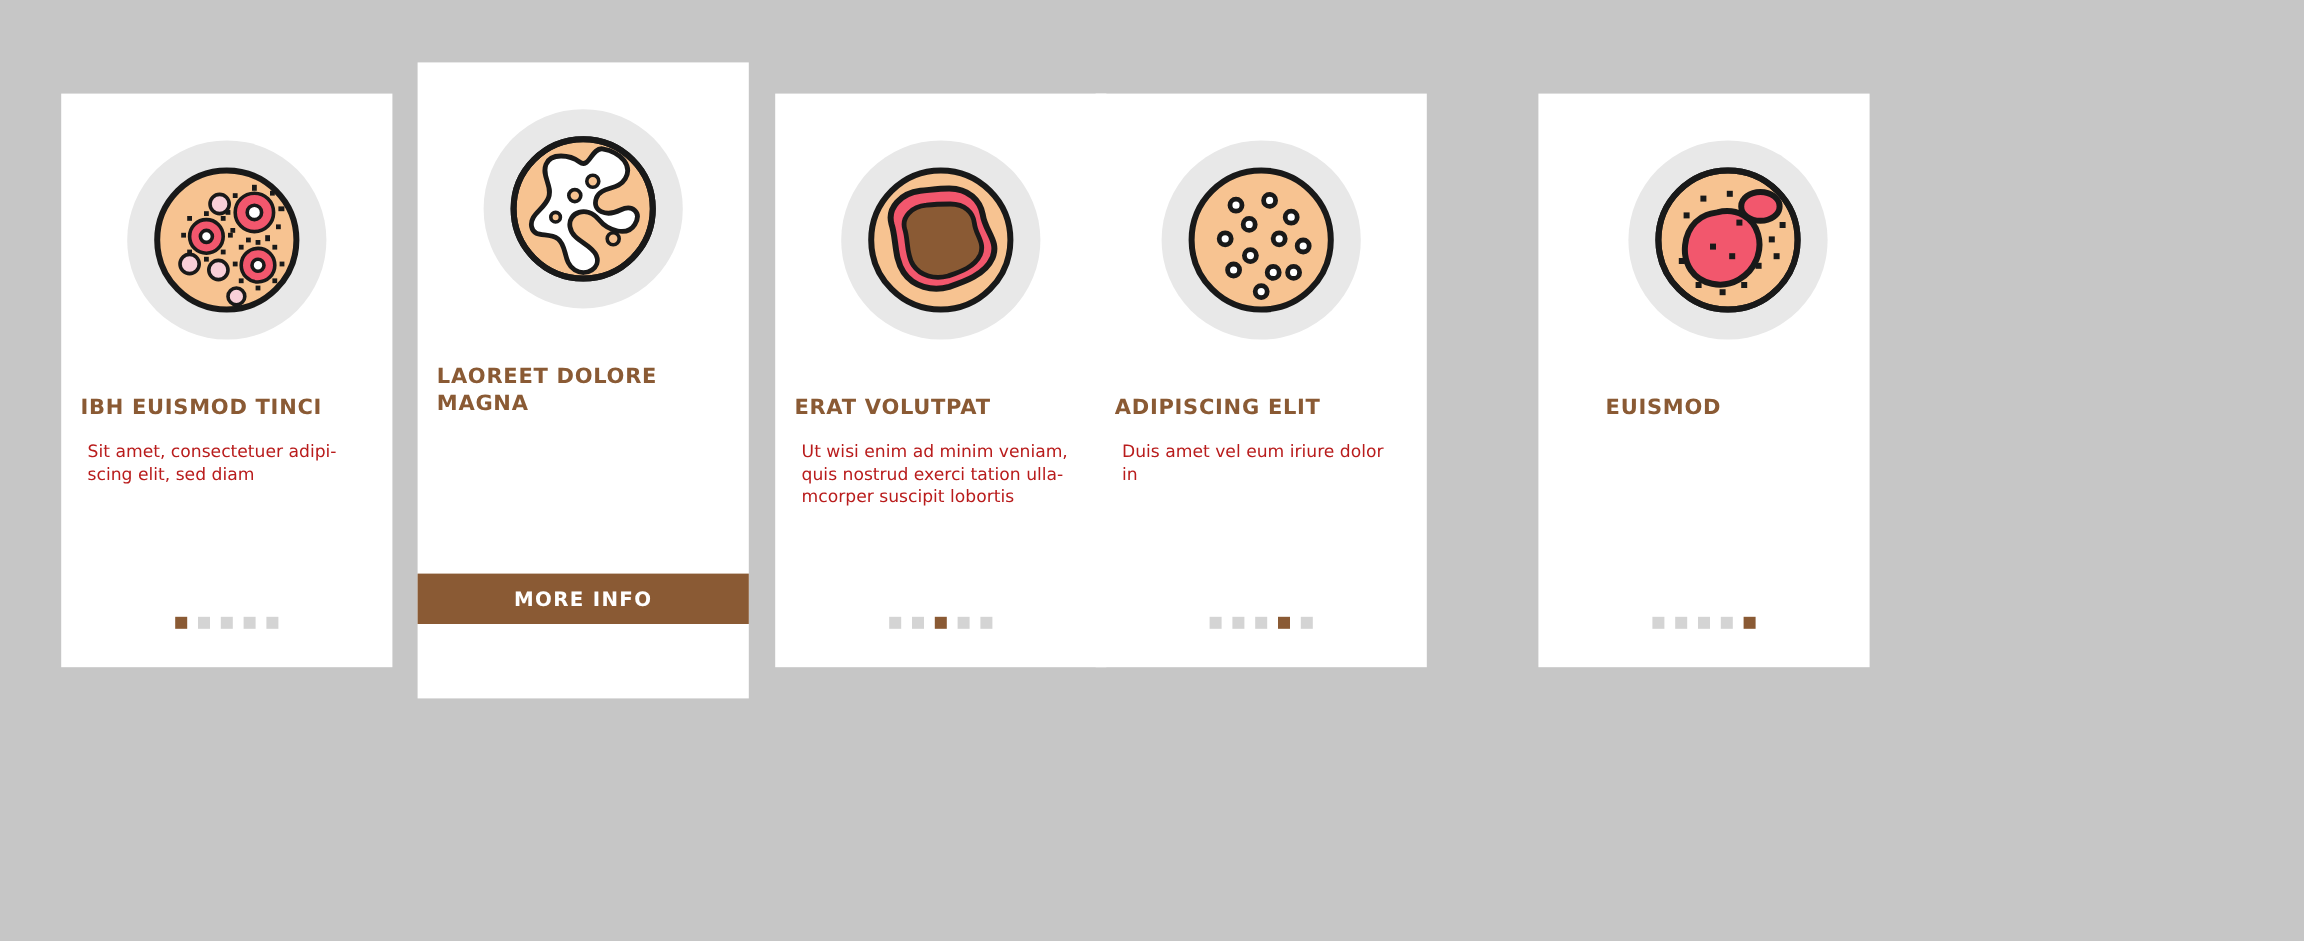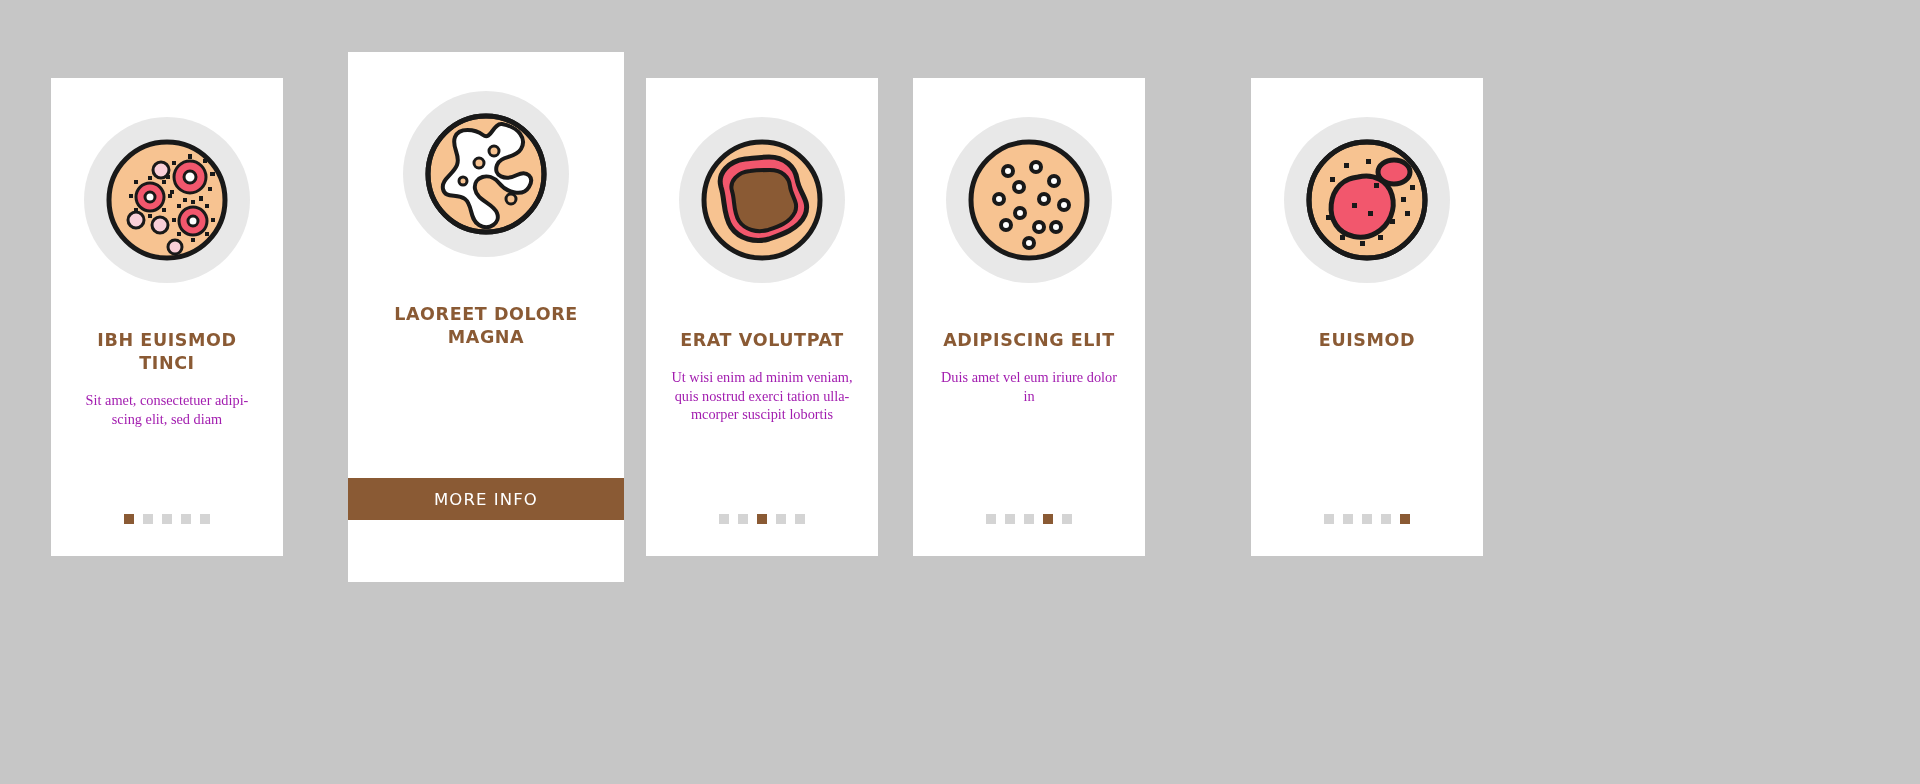--- a/index.html
+++ b/index.html
@@ -26,77 +26,76 @@
     background: #ffffff;
     box-sizing: border-box;
     display: flex;
     flex-direction: column;
     align-items: center;
   }
 
   
   .card.regular {
     top: 78px;
-    width: 232px;
+    width: 276px;
     height: 478px;
   }
   .card.featured {
     top: 52px;
     width: 276px;
     height: 530px;
   }
 
   .card-1 { left: 51px; }
   .card-2 { left: 348px; }
   .card-3 { left: 646px; }
   .card-4 { left: 913px; }
-  .card-5 { left: 1251px; }
+  .card-5 { left: 1282px; padding-left: 40px; }
 
   .illus-wrap {
     width: 100%;
     display: flex;
     justify-content: center;
     align-items: center;
   }
   .card.regular .illus-wrap { margin-top: 37px; }
   .card.featured .illus-wrap { margin-top: 37px; }
 
   .illus {
     width: 170px;
     height: 170px;
     display: block;
   }
 
   .text-block {
     width: 100%;
     padding: 0 16px;
     box-sizing: border-box;
-    text-align: center;
+    text-align: left;
   }
 
   .card.regular .text-block { margin-top: 44px; }
   .card.featured .text-block { margin-top: 44px; }
 
   .title {
     color: #8a5a34;
     font-weight: bold;
     font-size: 17.5px;
     letter-spacing: 0.6px;
     line-height: 23px;
     margin: 0 0 16px 0;
     text-transform: uppercase;
   }
 
   .body {
-    color: #a21caf;
+    color: #b91c1c;
     font-size: 14.3px;
     line-height: 18.5px;
     margin: 0;
     padding: 0 6px;
-    font-family: Liberation Serif, serif;
   }
 
   .pips {
     position: absolute;
     bottom: 32px;
     left: 0;
     right: 0;
     display: flex;
     justify-content: center;
     gap: 9px;
@@ -113,21 +112,21 @@
   .more-info {
     position: absolute;
     left: 0;
     bottom: 62px;
     width: 100%;
     height: 42px;
     background: #8a5a34;
     color: #ffffff;
     border: none;
     font-family: "DejaVu Sans", sans-serif;
-    font-weight: normal;
+    font-weight: bold;
     font-size: 16.5px;
     letter-spacing: 1.1px;
     display: flex;
     align-items: center;
     justify-content: center;
     cursor: pointer;
   }
 </style>
 </head>
 <body>

